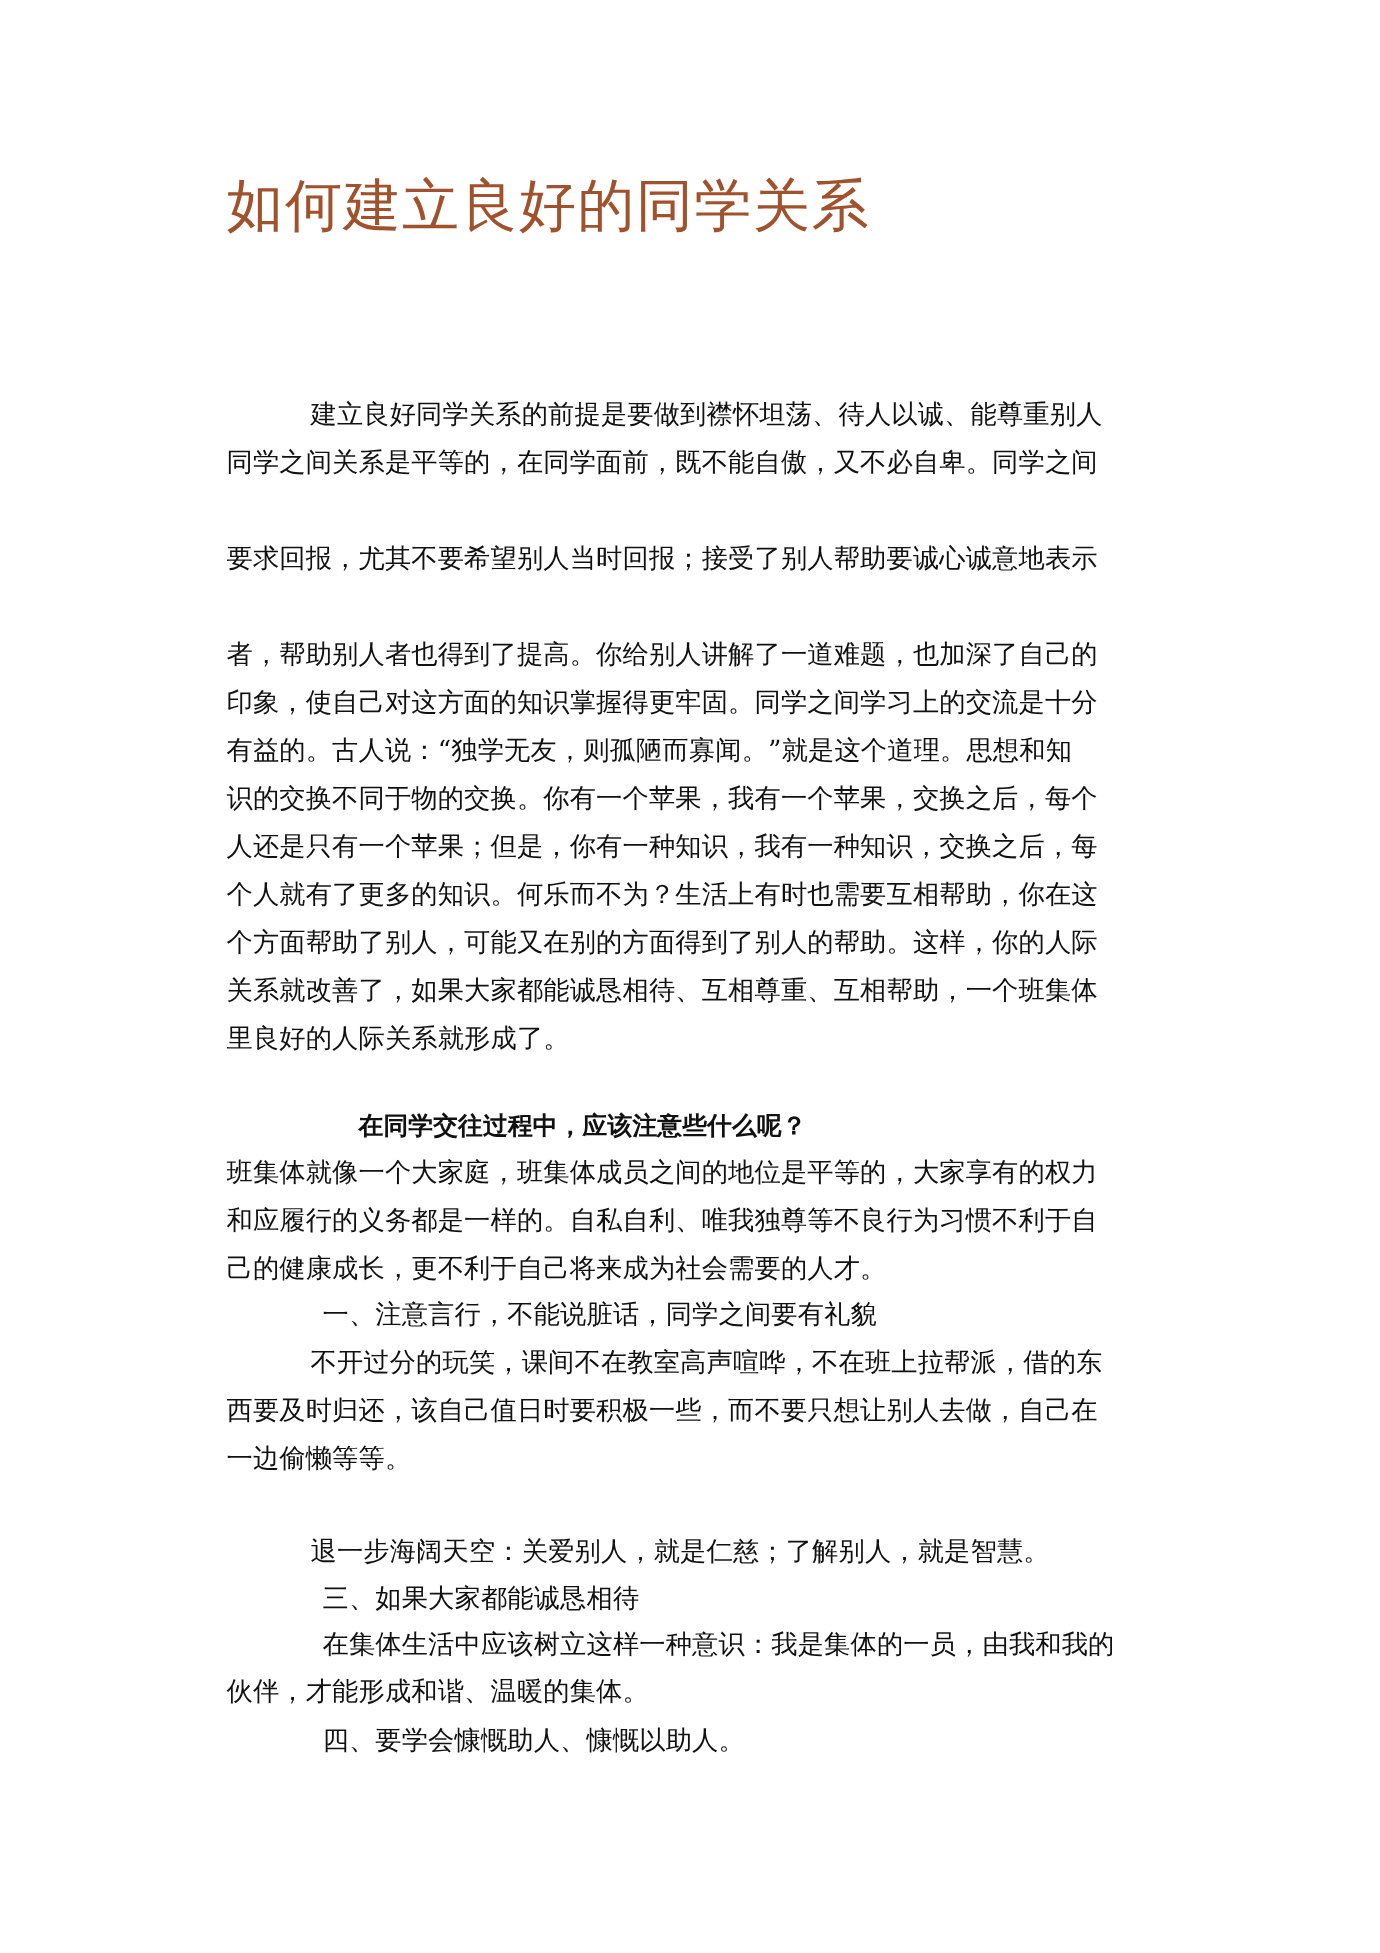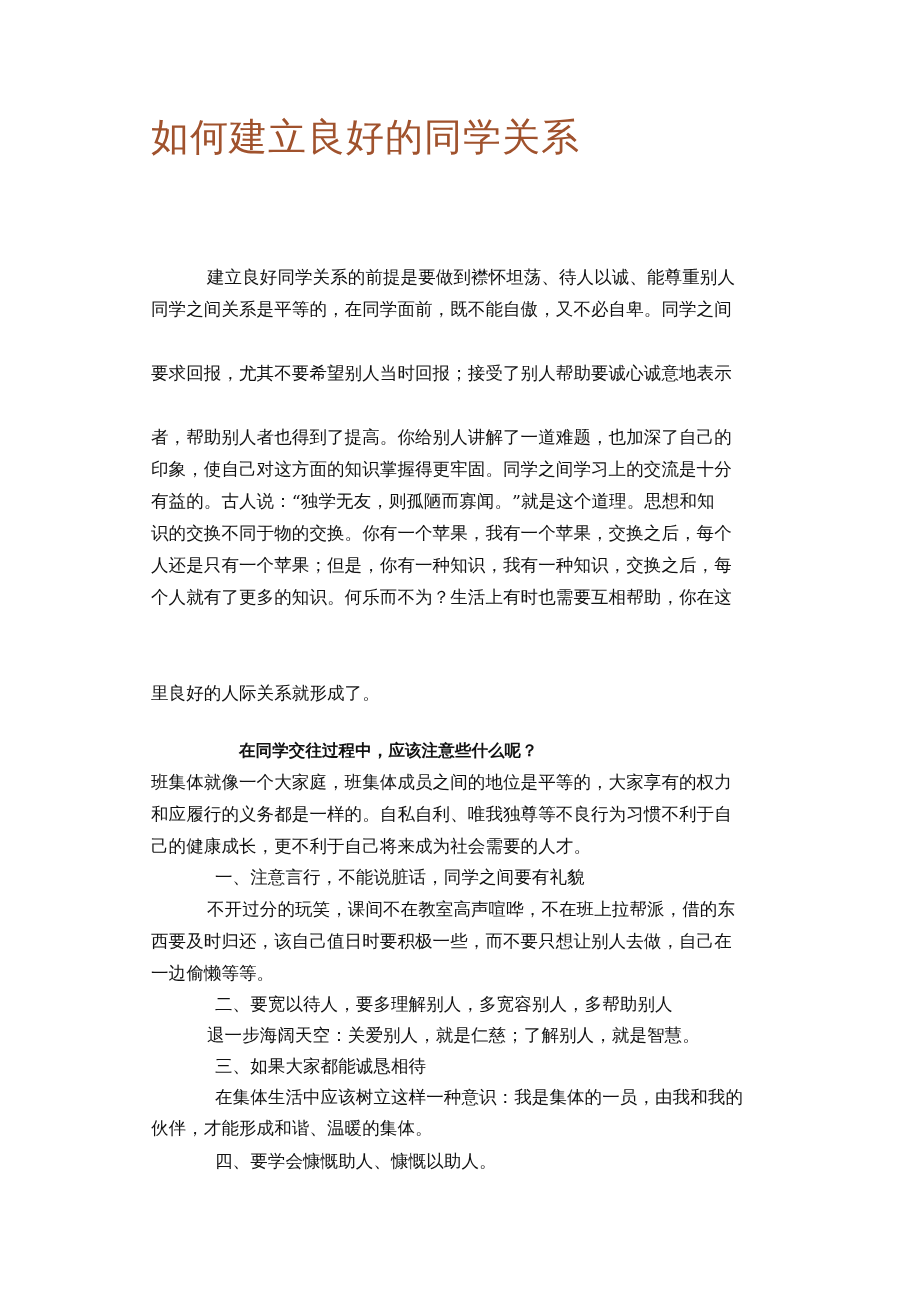--- a/index.html
+++ b/index.html
@@ -21,35 +21,36 @@
   <div class="clip" style="top:266px;height:440px;">
     <div class="line" style="top:0;left:56px">建立良好同学关系的前提是要做到襟怀坦荡、待人以诚、能尊重别人</div>
     <div class="line" style="top:32px">同学之间关系是平等的，在同学面前，既不能自傲，又不必自卑。同学之间</div>
     <div class="line" style="top:96px">要求回报，尤其不要希望别人当时回报；接受了别人帮助要诚心诚意地表示</div>
     <div class="line" style="top:160px">者，帮助别人者也得到了提高。你给别人讲解了一道难题，也加深了自己的</div>
     <div class="line" style="top:192px">印象，使自己对这方面的知识掌握得更牢固。同学之间学习上的交流是十分</div>
     <div class="line" style="top:224px">有益的。古人说：“独学无友，则孤陋而寡闻。”就是这个道理。思想和知</div>
     <div class="line" style="top:256px">识的交换不同于物的交换。你有一个苹果，我有一个苹果，交换之后，每个</div>
     <div class="line" style="top:288px">人还是只有一个苹果；但是，你有一种知识，我有一种知识，交换之后，每</div>
     <div class="line" style="top:320px">个人就有了更多的知识。何乐而不为？生活上有时也需要互相帮助，你在这</div>
+    <div class="line" style="top:352px">个方面帮助了别人，可能又在别的方面得到了别人的帮助。这样，你的人际</div>
+    <div class="line" style="top:384px">关系就改善了，如果大家都能诚恳相待、互相尊重、互相帮助，一个班集体</div>
     <div class="line" style="top:416px">里良好的人际关系就形成了。</div>
   </div>
 
   <div class="clip" style="top:740px;height:120px;">
     <div class="line bold" style="top:0;left:64px">在同学交往过程中，应该注意些什么呢？</div>
     <div class="line" style="top:31px">班集体就像一个大家庭，班集体成员之间的地位是平等的，大家享有的权力</div>
     <div class="line" style="top:63px">和应履行的义务都是一样的。自私自利、唯我独尊等不良行为习惯不利于自</div>
     <div class="line" style="top:95px">己的健康成长，更不利于自己将来成为社会需要的人才。</div>
   </div>
 
   <div class="clip" style="top:866px;height:320px;">
     <div class="line" style="top:0;left:64px">一、注意言行，不能说脏话，同学之间要有礼貌</div>
     <div class="line" style="top:32px;left:56px">不开过分的玩笑，课间不在教室高声喧哗，不在班上拉帮派，借的东</div>
     <div class="line" style="top:64px">西要及时归还，该自己值日时要积极一些，而不要只想让别人去做，自己在</div>
     <div class="line" style="top:96px">一边偷懒等等。</div>
-    <div class="line" style="top:127px;left:64px">二、要宽以待人，要多理解别人，多宽容别人，多帮助别人</div>
     <div class="line" style="top:158px;left:56px">退一步海阔天空：关爱别人，就是仁慈；了解别人，就是智慧。</div>
     <div class="line" style="top:189px;left:64px">三、如果大家都能诚恳相待</div>
     <div class="line" style="top:220px;left:64px">在集体生活中应该树立这样一种意识：我是集体的一员，由我和我的</div>
     <div class="line" style="top:251px">伙伴，才能形成和谐、温暖的集体。</div>
     <div class="line" style="top:284px;left:64px">四、要学会慷慨助人、慷慨以助人。</div>
   </div>
 </div>
 
 </body></html>

